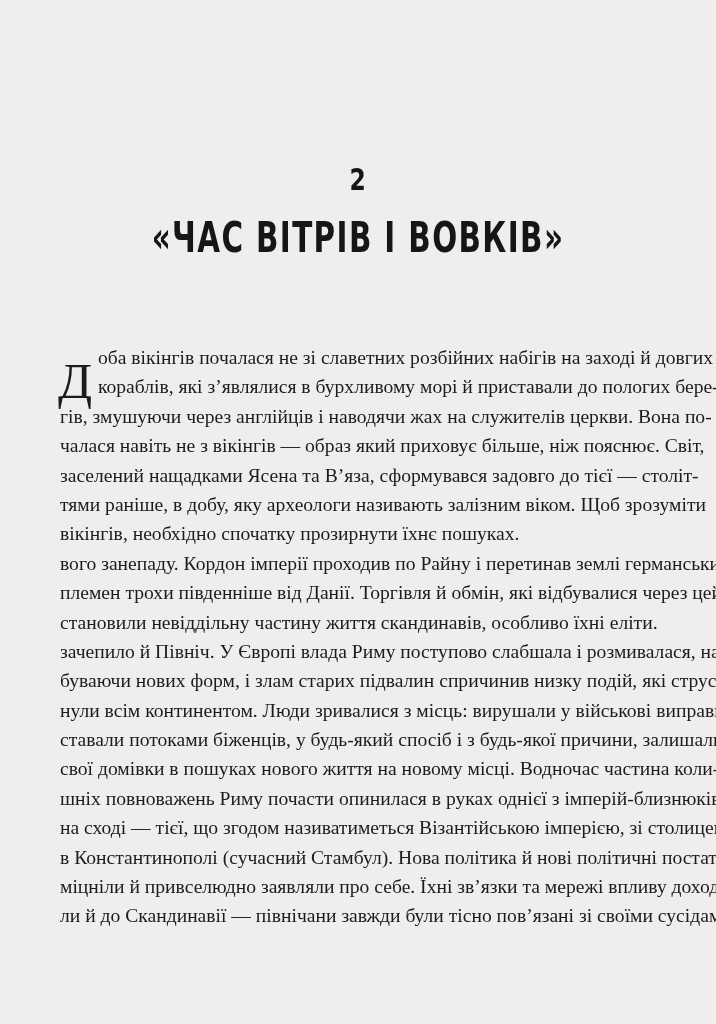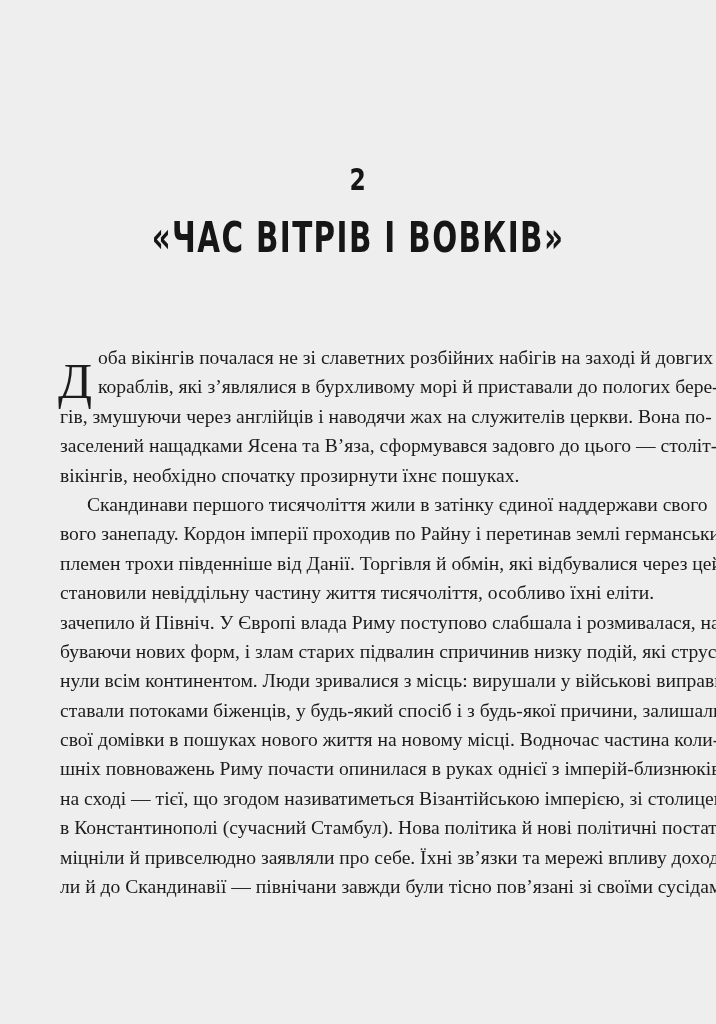--- a/index.html
+++ b/index.html
@@ -101,29 +101,30 @@
   <div class="chapter-number">2</div>
   <div class="chapter-title">«ЧАС ВІТРІВ І ВОВКІВ»</div>
 
   <div class="body-text">
 
     <div class="paragraph drop-wrap">
       <span class="dropcap">Д</span>
       <span class="line l1">оба вікінгів почалася не зі славетних розбійних набігів на заході й довгих</span>
       <span class="line l2">кораблів, які з’являлися в бурхливому морі й приставали до пологих бере-</span>
       <span class="line">гів, змушуючи через англійців і наводячи жах на служителів церкви. Вона по-</span>
-      <span class="line">заселений нащадками Ясена та В’яза, сформувався задовго до цього — століт-</span>
+      <span class="line">чалася навіть не з вікінгів — образ який приховує більше, ніж пояснює. Світ,</span>
+      <span class="line">заселений нащадками Ясена та В’яза, сформувався задовго до тієї — століт-</span>
+      <span class="line">тями раніше, в добу, яку археологи називають залізним віком. Щоб зрозуміти</span>
       <span class="line last">вікінгів, необхідно спочатку прозирнути їхнє пошуках.</span>
     </div>
 
     <div class="paragraph">
-      <span class="line indent">Скандинави першого тисячоліття жили в затінку єдиної наддержави свого</span>
       <span class="line">вого занепаду. Кордон імперії проходив по Райну і перетинав землі германських</span>
       <span class="line">племен трохи південніше від Данії. Торгівля й обмін, які відбувалися через цей</span>
-      <span class="line last">становили невіддільну частину життя тисячоліття, особливо їхні еліти.</span>
+      <span class="line last">становили невіддільну частину життя скандинавів, особливо їхні еліти.</span>
     </div>
 
     <div class="paragraph">
       <span class="line">зачепило й Північ. У Європі влада Риму поступово слабшала і розмивалася, на-</span>
       <span class="line">буваючи нових форм, і злам старих підвалин спричинив низку подій, які струсо-</span>
       <span class="line">нули всім континентом. Люди зривалися з місць: вирушали у військові виправи,</span>
       <span class="line">ставали потоками біженців, у будь-який спосіб і з будь-якої причини, залишали</span>
       <span class="line">свої домівки в пошуках нового життя на новому місці. Водночас частина коли-</span>
       <span class="line">шніх повноважень Риму почасти опинилася в руках однієї з імперій-близнюків</span>
       <span class="line">на сході — тієї, що згодом називатиметься Візантійською імперією, зі столицею</span>

